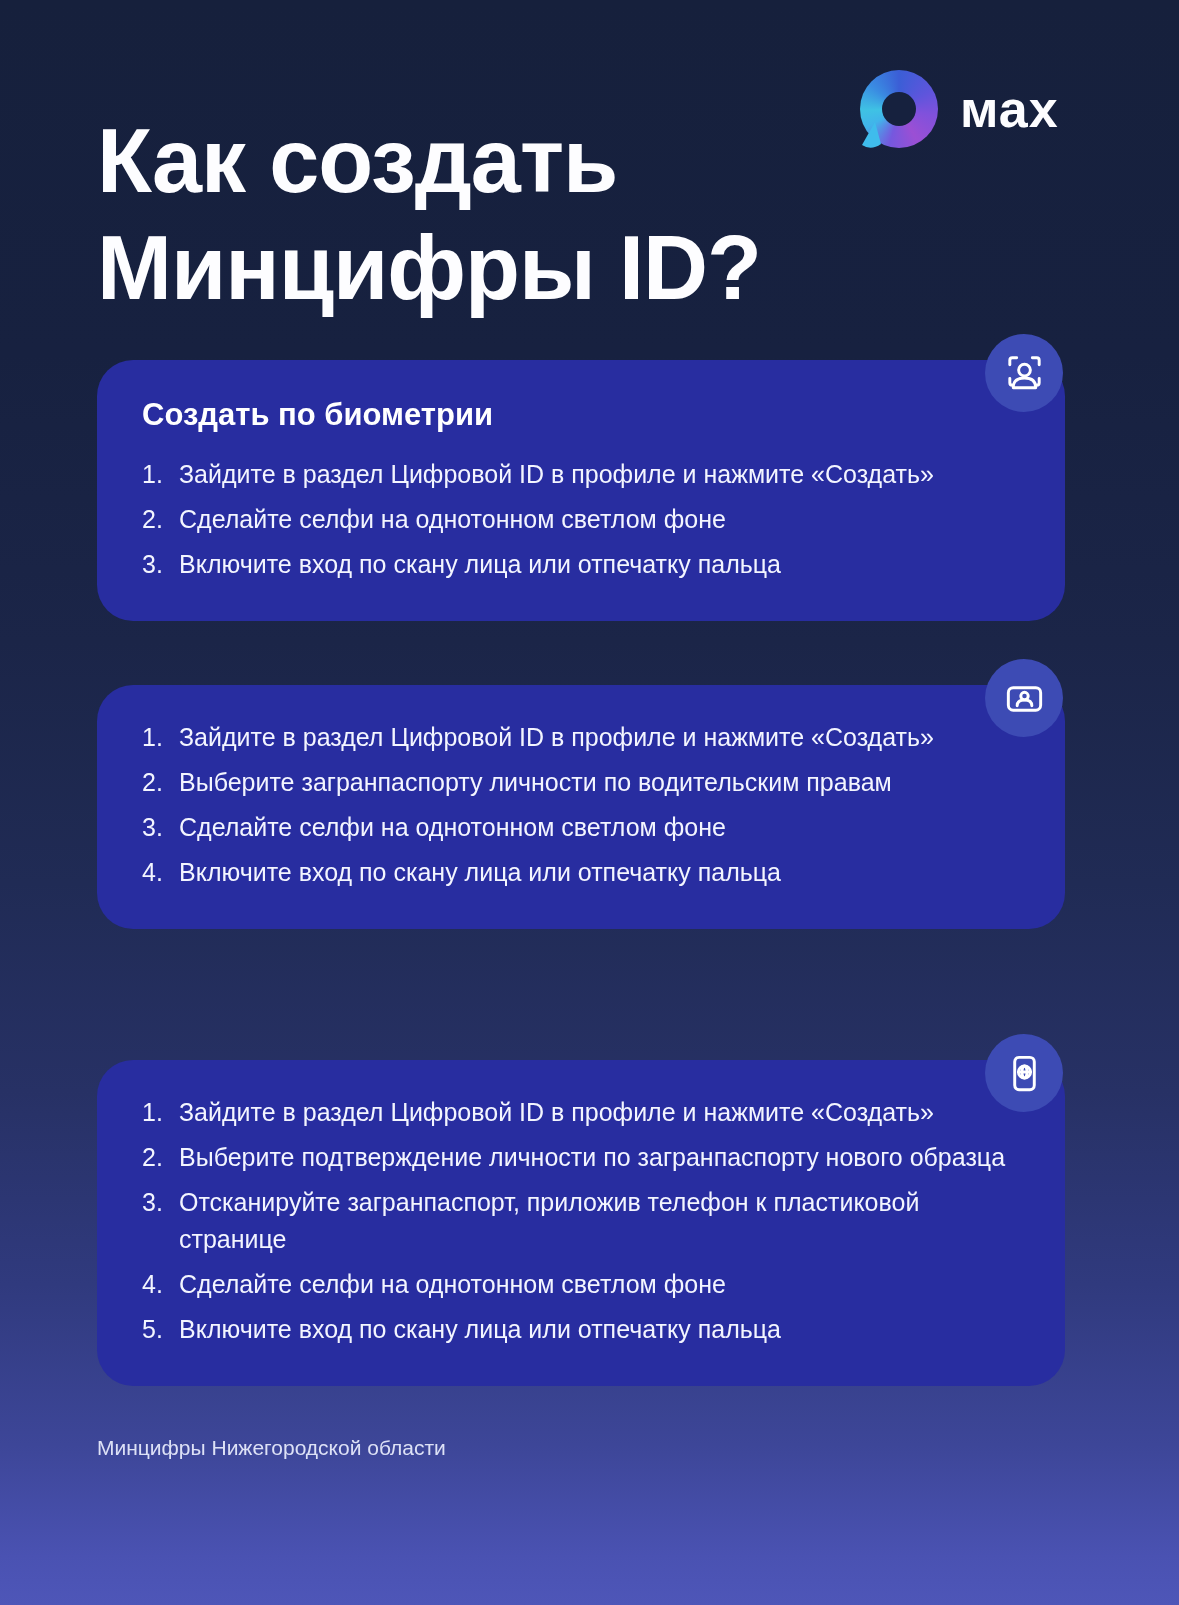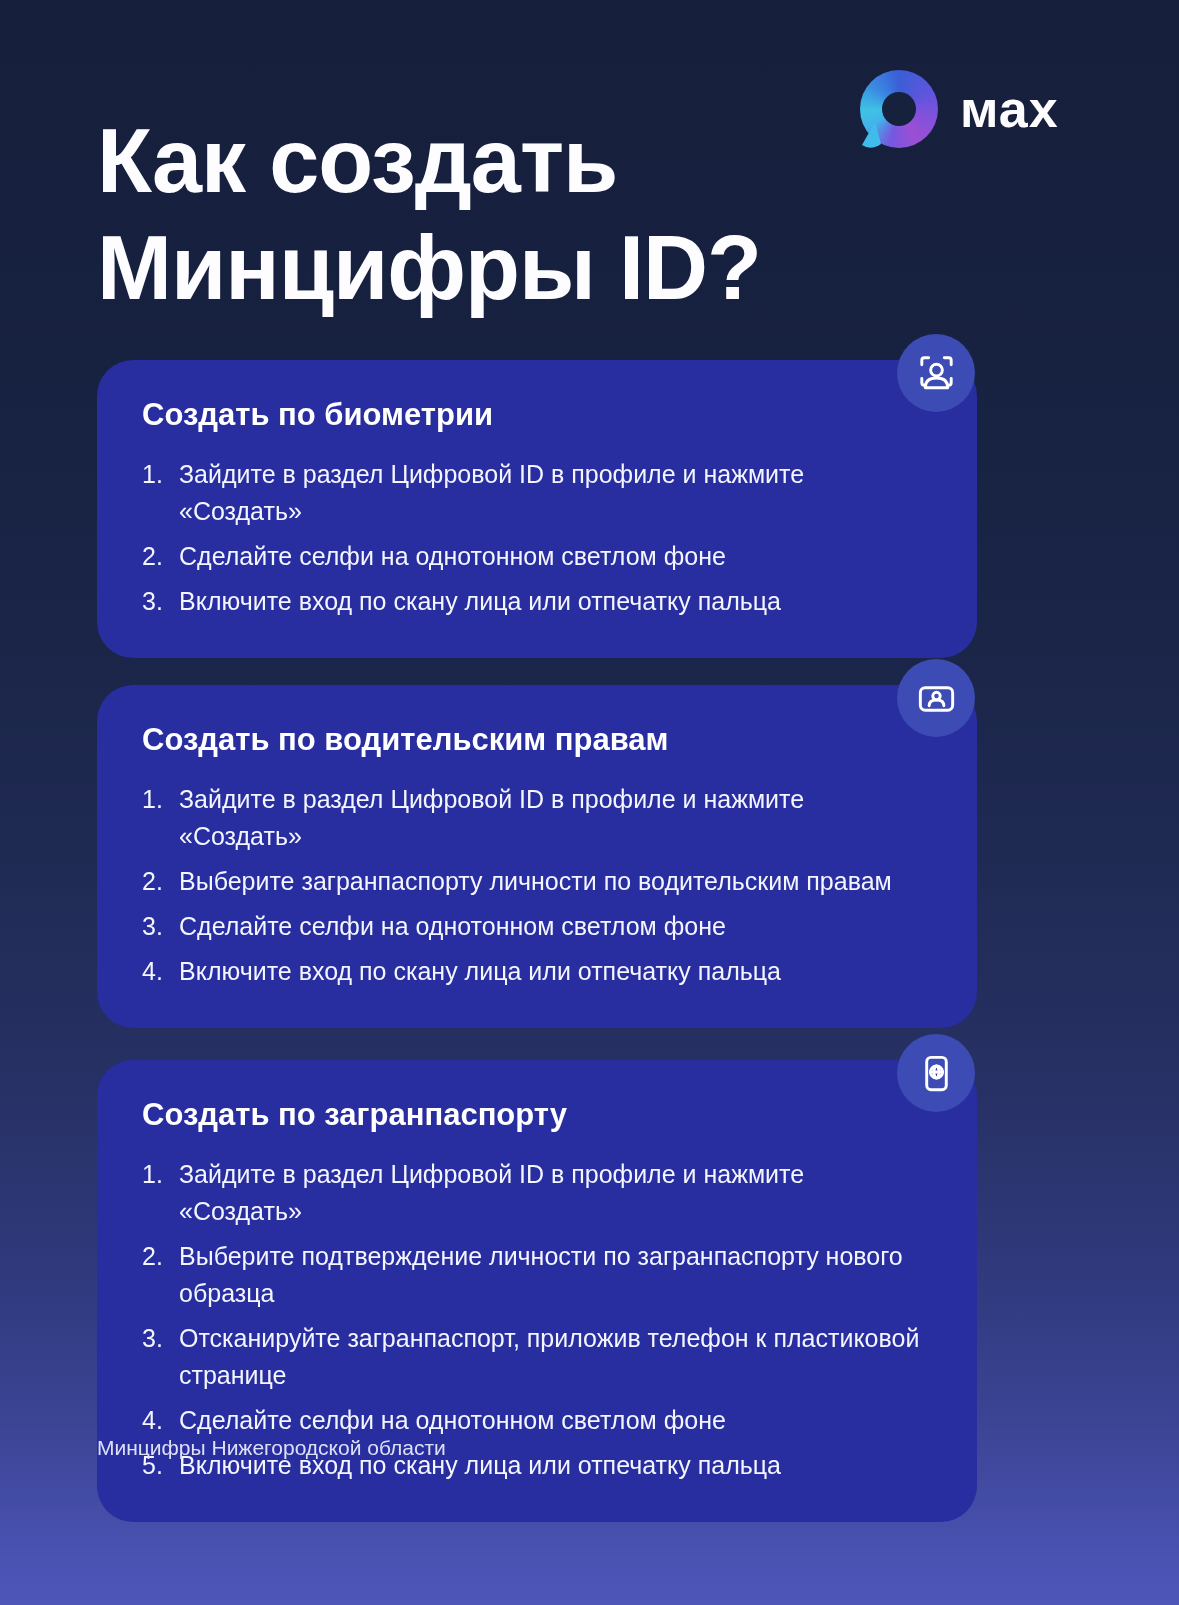--- a/index.html
+++ b/index.html
@@ -28,21 +28,21 @@
   }
   .ring .hole{
     position:absolute; left:50%; top:50%; width:34px; height:34px;
     transform:translate(-50%,-50%); border-radius:50%; background:#16213e;
   }
   .ring svg.tail{position:absolute; left:-5px; top:50px; width:30px; height:32px;}
   .logo-text{font-size:52px; font-weight:700; line-height:78px; color:#fdfdff; letter-spacing:1px;}
 
   
   .card{
-    position:absolute; left:97px; width:880px; box-sizing:border-box;
+    position:absolute; left:97px; width:968px; box-sizing:border-box;
     background:#282da0; border-radius:36px;
     padding:34px 50px 38px 45px;
   }
   .card-1{top:360px;} .card-2{top:685px;} .card-3{top:1060px;}
   .card h2{
     margin:0 0 20px 0; font-size:31px; line-height:42px; font-weight:700; color:#ffffff;
   }
   .steps{list-style:none; margin:0; padding:0; display:flex; flex-direction:column; gap:8px;}
   .steps li{display:grid; grid-template-columns:37px 1fr; font-size:25px; line-height:37px; color:#f3f5ff;}
   .steps .txt{max-width:856px;}
@@ -109,21 +109,20 @@
   </section>
 
   <section class="card card-2">
     <div class="badge">
       <svg viewBox="0 0 48 48" fill="none" stroke="#ffffff" stroke-width="3" stroke-linecap="round" stroke-linejoin="round">
         <rect x="7.5" y="13" width="33" height="23" rx="5"></rect>
         <path d="M16.5 31.5 c0 -4.4 3.4 -6 7.5 -6 s7.5 1.6 7.5 6"></path>
         <circle cx="24" cy="21.5" r="3.8" fill="#3d4bb4"></circle>
       </svg>
     </div>
-    <h2>Создать по водительским правам</h2>
     <ol class="steps">
       <li>
         <span class="num">1.</span>
         <span class="txt">Зайдите в раздел Цифровой ID в профиле и нажмите «Создать»</span>
       </li>
       <li>
         <span class="num">2.</span>
         <span class="txt">Выберите загранпаспорту личности по водительским правам</span>
       </li>
       <li>
@@ -139,21 +138,20 @@
 
   <section class="card card-3">
     <div class="badge">
       <svg viewBox="0 0 48 48" fill="none" stroke="#ffffff" stroke-width="3" stroke-linecap="round" stroke-linejoin="round">
         <rect x="14" y="7.5" width="20" height="33" rx="4.5"></rect>
         <circle cx="24" cy="22.5" r="6.2"></circle>
         <ellipse cx="24" cy="22.5" rx="2.6" ry="6.2"></ellipse>
         <path d="M17.8 22.5 h12.4"></path>
       </svg>
     </div>
-    <h2>Создать по загранпаспорту</h2>
     <ol class="steps">
       <li>
         <span class="num">1.</span>
         <span class="txt">Зайдите в раздел Цифровой ID в профиле и нажмите «Создать»</span>
       </li>
       <li>
         <span class="num">2.</span>
         <span class="txt">Выберите подтверждение личности по загранпаспорту нового образца</span>
       </li>
       <li>

